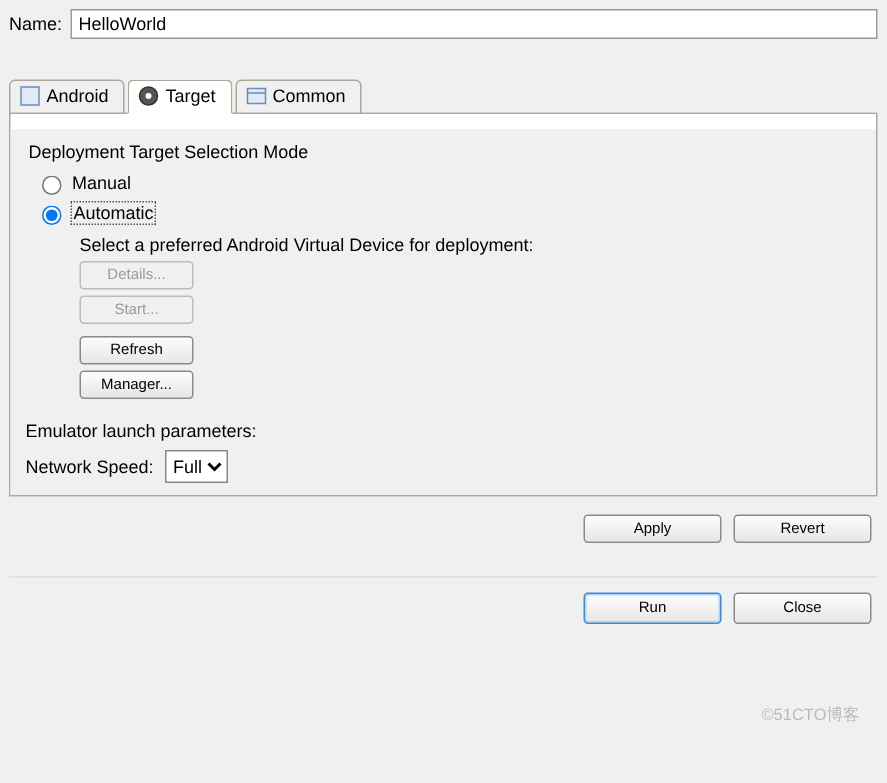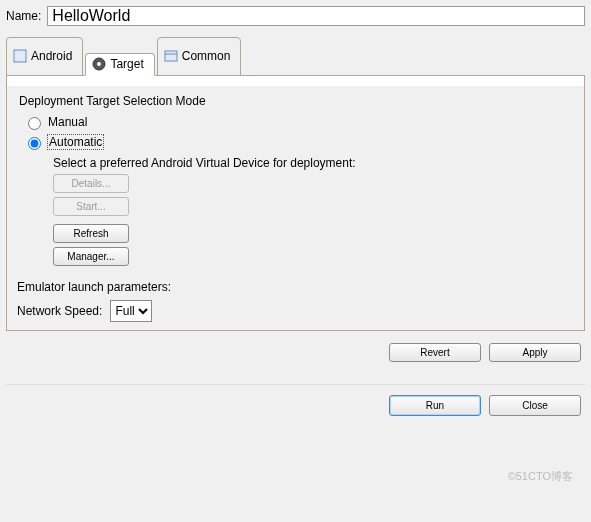--- a/index.html
+++ b/index.html
@@ -18,25 +18,26 @@
     display: flex;
     align-items: center;
     gap: 6px;
     margin-bottom: 10px;
   }
   .name-row label { white-space: nowrap; }
   .name-row input {
     flex: 1;
     border: 1px solid #999;
     padding: 2px 4px;
-    font-size: 16px;
+    font-size: 12px;
     height: 20px;
   }
   .tabs {
     display: flex;
+    align-items: flex-end;
     margin-bottom: 0;
   }
   .tab {
     display: flex;
     align-items: center;
     gap: 4px;
     padding: 3px 10px 4px 6px;
     border: 1px solid #aca899;
     border-top-left-radius: 4px;
     border-top-right-radius: 4px;
@@ -264,22 +265,22 @@
     <div class="net-row">
       <span>Network Speed:</span>
       <select class="win">
         <option>Full</option>
       </select>
     </div>
   </div>
 </div>
 
 <div class="apply-row">
+  <button class="win" style="min-width:92px">Apply</button>
   <button class="win" style="min-width:92px">Revert</button>
-  <button class="win" style="min-width:92px">Apply</button>
 </div>
 
 <div class="footer">
   <button class="win primary">Run</button>
   <button class="win" style="min-width:92px">Close</button>
 </div>
 
 <div class="watermark">©51CTO博客</div>
 
 </body></html>

